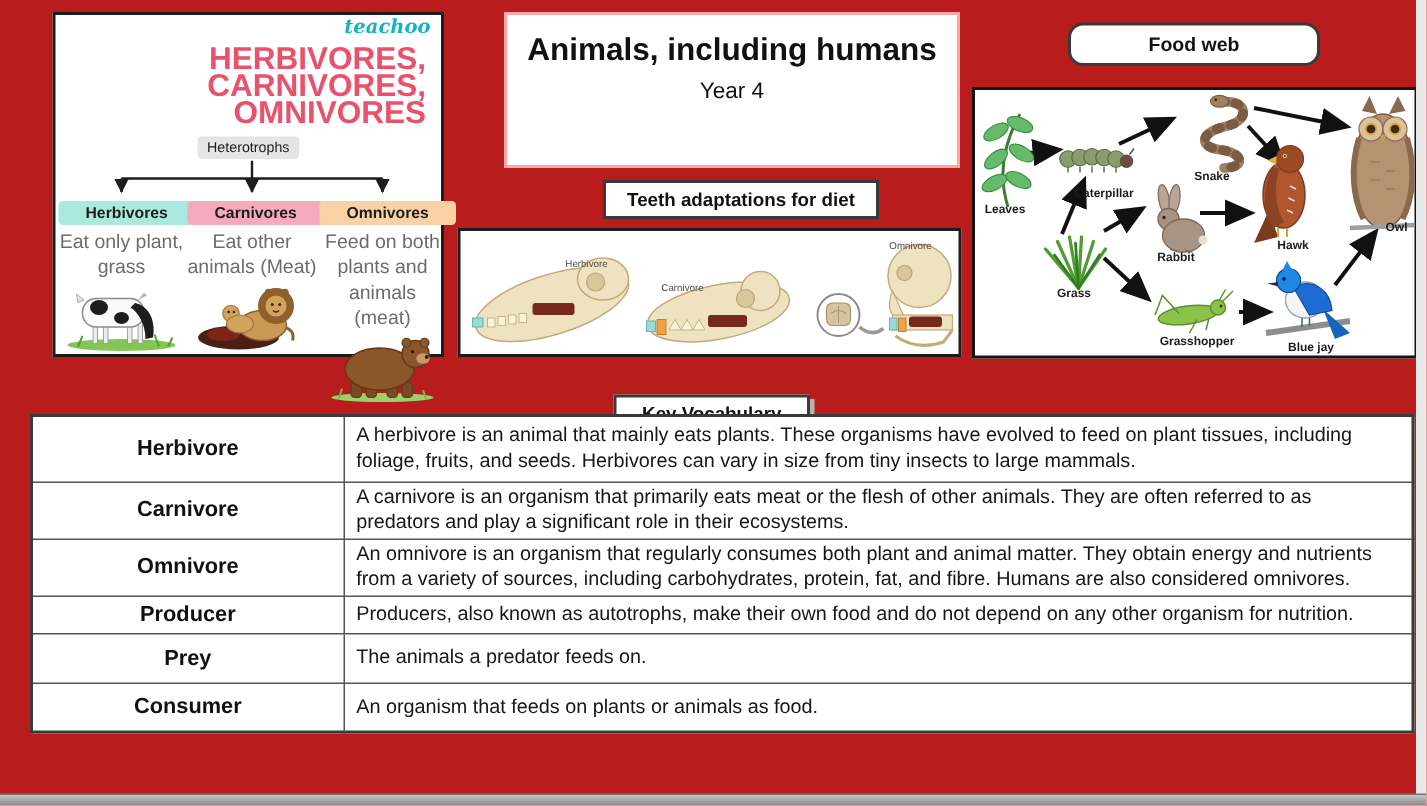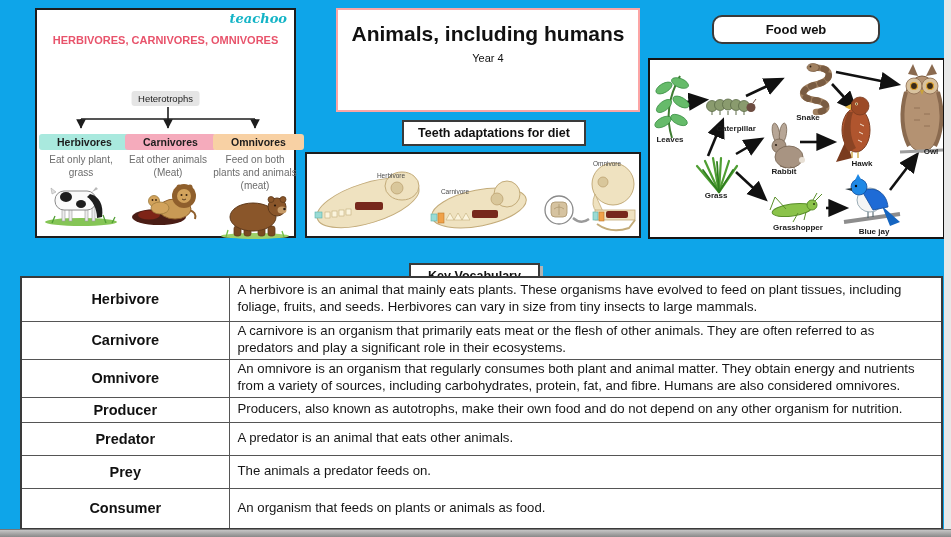--- a/index.html
+++ b/index.html
@@ -1,45 +1,45 @@
 <!DOCTYPE html>
 <html><head>
 <meta charset="utf-8">
 <style>
   html,body{margin:0;padding:0;background:#fff;}
-  #stage{position:relative;width:951px;height:537px;background:#0ea5e9;overflow:hidden;
+  #stage{position:relative;width:951px;height:537px;background:#b91c1c;overflow:hidden;
          font-family:"Liberation Sans",sans-serif;color:#111;}
   .box{position:absolute;background:#fff;box-sizing:border-box;}
 
   
   #infographic{left:35px;top:8px;width:261px;height:230px;border:2px solid #1d1d1d;}
   #teachoo-logo{position:absolute;top:1px;right:7px;font-family:"DejaVu Serif",serif;
                 font-style:italic;font-weight:bold;font-size:13px;color:#14b4c6;}
-  #info-title{position:absolute;top:21px;left:10px;right:10px;text-align:center;
-              font-weight:bold;font-size:11px;line-height:18px;color:#e8536b;}
+  #info-title{position:absolute;top:21px;left:10px;right:10px;text-align:right;
+              font-weight:bold;font-size:21px;line-height:18px;color:#e8536b;}
   #root-pill{position:absolute;top:81px;left:50%;transform:translateX(-50%);
              background:#e5e5e5;border-radius:3px;padding:2px 7px;
              font-size:9.5px;font-weight:normal;color:#1c1c1c;white-space:nowrap;}
   #tree-connector{position:absolute;left:0;top:97px;width:261px;height:30px;}
   .branch-col{position:absolute;top:122px;text-align:center;}
   #branch-col-0{left:2px;width:84px;}
   #branch-col-1{left:88px;width:86px;}
   #branch-col-2{left:176px;width:84px;}
   .branch-pill{display:inline-block;border-radius:3px;padding:2px 18px;
                font-size:10.5px;font-weight:bold;color:#1c1c1c;white-space:nowrap;}
   #branch-pill-0{background:#a9e9de;}
   #branch-pill-1{background:#f5abbc;}
   #branch-pill-2{background:#f8d1a4;}
-  .branch-desc{margin-top:3px;font-size:10px;line-height:1.3;color:#6c6c6c;}
+  .branch-desc{margin-top:3px;font-size:13px;line-height:1.3;color:#6c6c6c;}
   .branch-animal{margin-top:1px;}
 
   
   #title-box{left:336px;top:8px;width:304px;height:104px;border:2px solid #fca5a5;text-align:center;}
   #main-title{margin:11px 8px 0;font-size:21px;font-weight:bold;line-height:26px;}
-  #year-label{margin-top:5px;font-size:11px;}
+  #year-label{margin-top:5px;font-size:15px;}
   .heading-box{border:2px solid #3a3a3a;display:flex;align-items:center;justify-content:center;
                font-weight:bold;font-size:12.5px;}
   #teeth-heading-box{left:402px;top:120px;width:184px;height:26px;}
   #foodweb-heading-box{left:712px;top:15px;width:168px;height:29px;font-size:13px;border-radius:10px;}
   #vocab-heading-box{left:409px;top:247px;width:131px;height:25px;box-shadow:3px 3px 0 #b3b3b3;margin-top:16px;}
 
   
   #teeth-figure{left:305px;top:152px;width:336px;height:86px;border:2px solid #1d1d1d;}
   #foodweb-figure{left:648px;top:58px;width:297px;height:181px;border:2px solid #141414;}
   #teeth-figure svg,#foodweb-figure svg{display:block;width:100%;height:100%;}
@@ -407,24 +407,20 @@
       </tr>
       <tr>
         <td class="term">Omnivore</td>
         <td class="def">An omnivore is an organism that regularly consumes both plant and animal matter. They obtain energy and nutrients from a variety of sources, including carbohydrates, protein, fat, and fibre. Humans are also considered omnivores.</td>
       </tr>
       <tr>
         <td class="term">Producer</td>
         <td class="def">Producers, also known as autotrophs, make their own food and do not depend on any other organism for nutrition.</td>
       </tr>
       <tr>
-        <td class="term">Predator</td>
-        <td class="def">A predator is an animal that eats other animals.</td>
-      </tr>
-      <tr>
         <td class="term">Prey</td>
         <td class="def">The animals a predator feeds on.</td>
       </tr>
       <tr>
         <td class="term">Consumer</td>
         <td class="def">An organism that feeds on plants or animals as food.</td>
       </tr>
     </tbody>
   </table>
 

